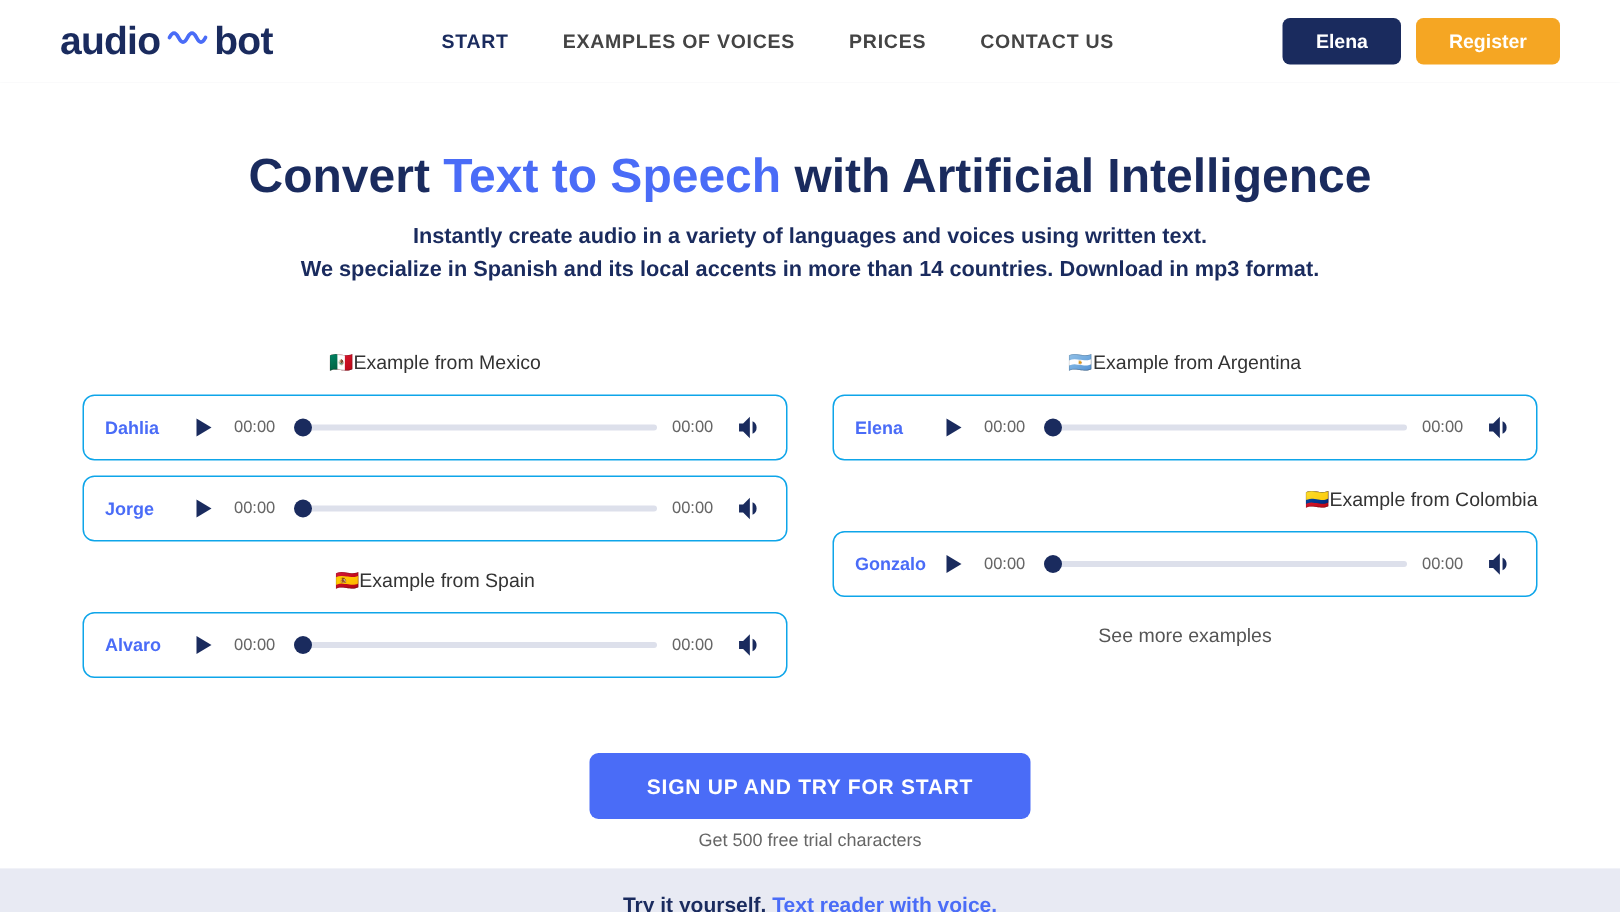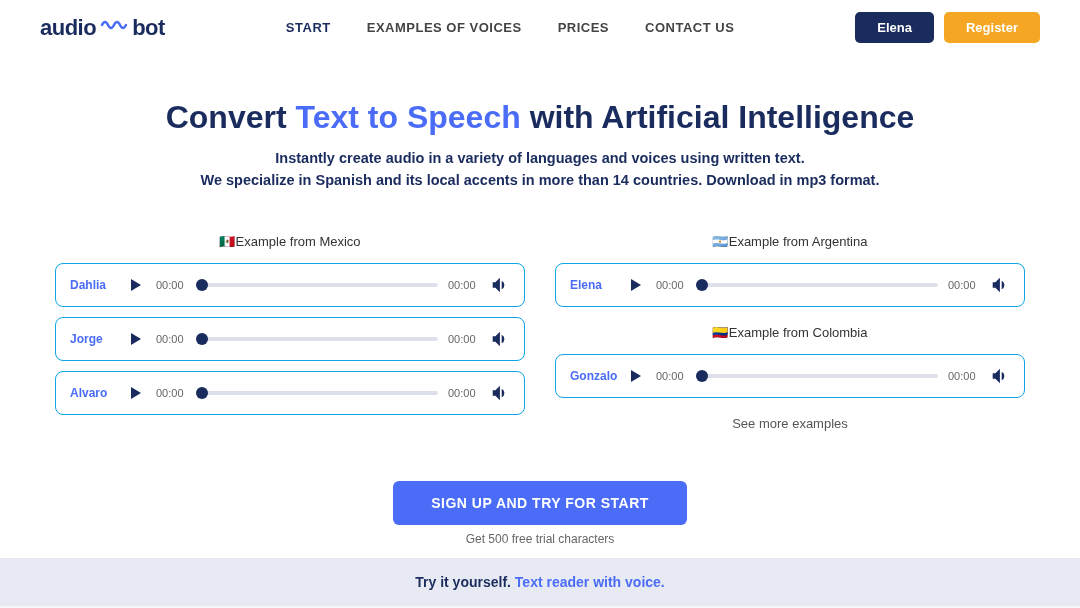--- a/index.html
+++ b/index.html
@@ -14,21 +14,21 @@
       padding: 0 40px;
       height: 55px;
       box-shadow: 0 1px 4px rgba(0,0,0,0.08);
     }
     .logo {
       display: flex;
       align-items: center;
       gap: 4px;
     }
     .logo-text {
-      font-size: 22px;
+      font-size: 26px;
       font-weight: 700;
       color: #1a2b5e;
       letter-spacing: -0.5px;
     }
     .logo-wave {
       color: #4a6cf7;
       font-size: 20px;
     }
     nav {
       display: flex;
@@ -288,20 +288,21 @@
         <div class="progress-thumb"></div>
       </div>
       <span class="time-label">00:00</span>
       <span class="volume-btn">
         <svg viewBox="0 0 20 20" width="18" height="18" fill="#1a2b5e">
             <path d="M3 7v6h3l5 5V2L6 7H3zm13 3a5 5 0 0 0-3-4.6v9.2A5 5 0 0 0 16 10z"></path>
           </svg>
       </span>
     </div>
 
+    <div class="section-label" style="margin-top:8px;">🇪🇸Example from Spain</div>
 
     <div class="audio-player">
       <span class="player-name">Alvaro</span>
       <span class="play-btn">
         <svg viewBox="0 0 16 16" fill="#1a2b5e">
             <polygon points="4,2 14,8 4,14"></polygon>
           </svg>
       </span>
       <span class="time-label">00:00</span>
       <div class="progress-bar">
@@ -331,21 +332,21 @@
         <div class="progress-thumb"></div>
       </div>
       <span class="time-label">00:00</span>
       <span class="volume-btn">
         <svg viewBox="0 0 20 20" width="18" height="18" fill="#1a2b5e">
             <path d="M3 7v6h3l5 5V2L6 7H3zm13 3a5 5 0 0 0-3-4.6v9.2A5 5 0 0 0 16 10z"></path>
           </svg>
       </span>
     </div>
 
-    <div class="section-label" style="margin-top:8px;">🇨🇴Example from Colombia</div>
+    <div class="section-label" style="margin-top:8px;text-align:right;">🇨🇴Example from Colombia</div>
 
     <div class="audio-player">
       <span class="player-name">Gonzalo</span>
       <span class="play-btn">
         <svg viewBox="0 0 16 16" fill="#1a2b5e">
             <polygon points="4,2 14,8 4,14"></polygon>
           </svg>
       </span>
       <span class="time-label">00:00</span>
       <div class="progress-bar">

